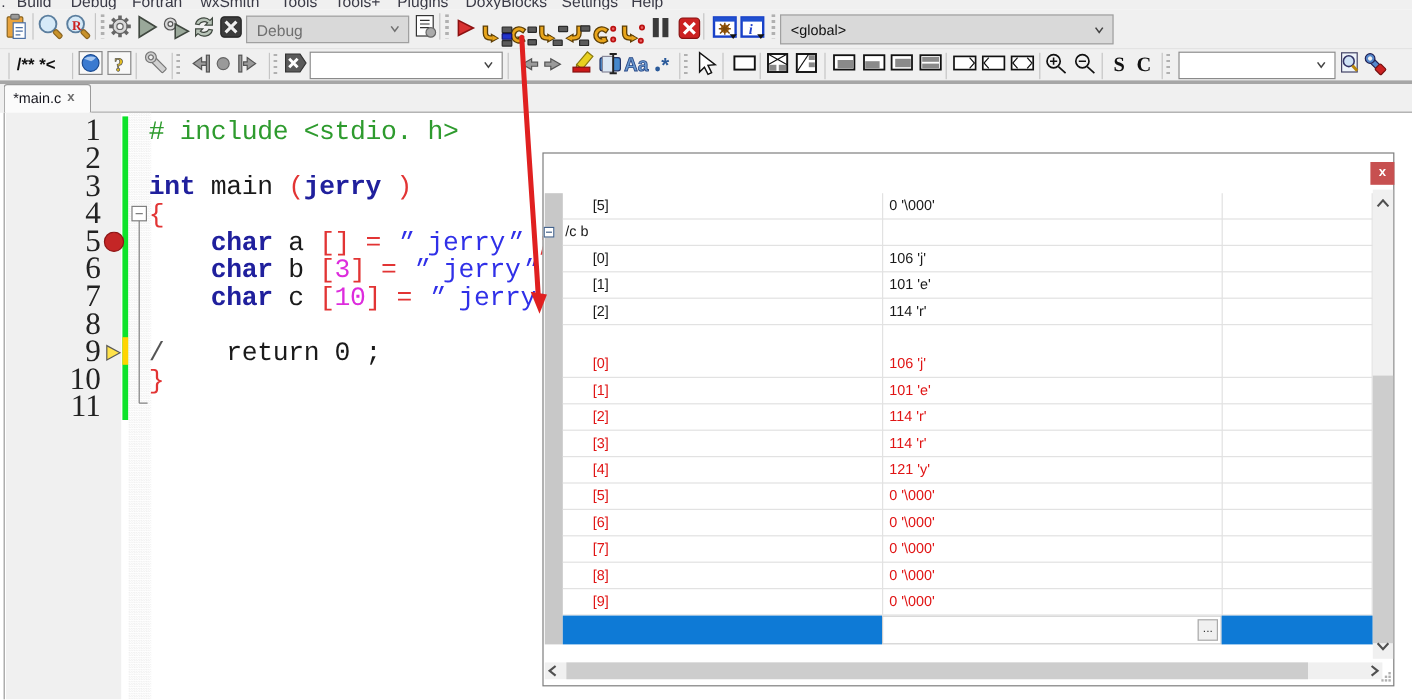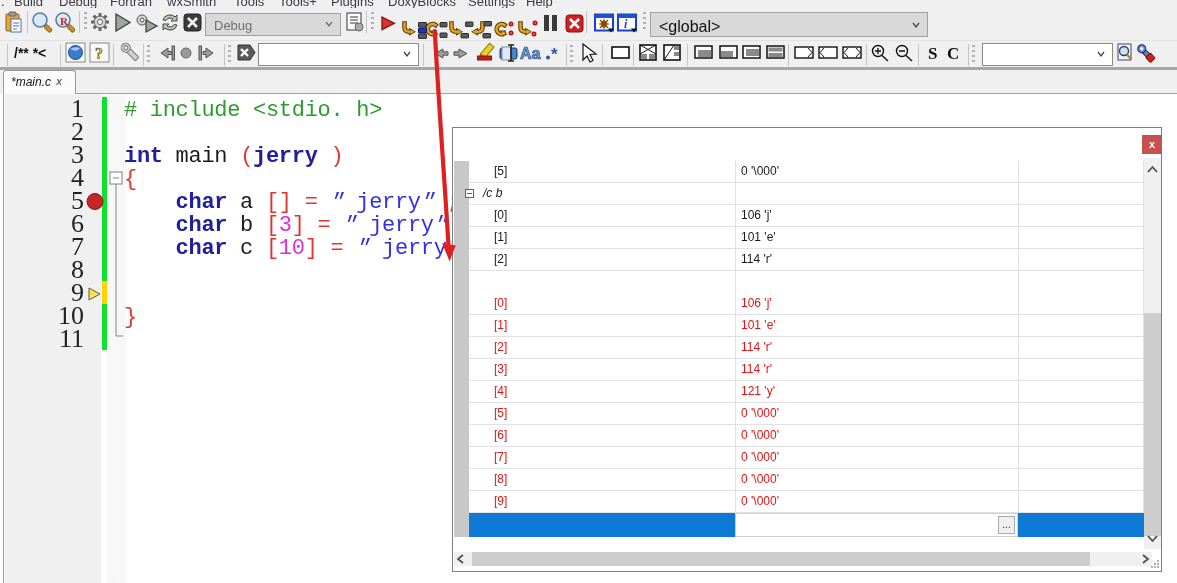--- a/index.html
+++ b/index.html
@@ -12,21 +12,21 @@
 #tb2{position:absolute;left:0;top:40px;width:1177px;height:27px;background:#f0f0f0;border-top:1px solid #e3e3e3;}
 #tbsep{position:absolute;left:0;top:67px;width:1177px;height:3px;background:#a6a6a6;}
 .vsep{position:absolute;top:3px;width:1px;height:22px;background:#c5c5c5;}
 .grip{position:absolute;top:4px;width:3px;height:20px;
   background:repeating-linear-gradient(180deg,#b0b0b0 0 2px,transparent 2px 5px);}
 .combo{position:absolute;box-sizing:border-box;border:1px solid #a0a0a0;background:#d9d9d9;
   font-size:12px;color:#111;}
 .combo .chev{position:absolute;right:7px;top:6px;width:8px;height:8px;}
 .combo.white{background:#fff;border-color:#8a8a8a;}
 
-#tabbar{position:absolute;left:0;top:70px;width:1177px;height:24px;background:#f0f0f0;font-style:italic;}
+#tabbar{position:absolute;left:0;top:70px;width:1177px;height:24px;background:#f0f0f0;}
 #tab1{position:absolute;left:3px;top:0px;width:73px;height:24px;background:#fbfbfb;
   border:1px solid #9a9a9a;border-bottom:none;border-radius:3px 3px 0 0;box-sizing:border-box;}
 #tab1 .t{position:absolute;left:7px;top:4px;font-size:12px;color:#16161e;}
 #tab1 .x{position:absolute;left:52px;top:4px;font-size:11px;font-weight:bold;color:#6e6e6e;}
 #tabline{position:absolute;left:76px;top:23px;width:1101px;height:2px;background:#a2a2a2;}
 
 #editor{position:absolute;left:3px;top:94px;width:1174px;height:489px;background:#fff;
   border-left:1px solid #9a9a9a;}
 #gutter{position:absolute;left:1px;top:0;width:96px;height:489px;background:#f0f0f0;}
 .ln{position:absolute;left:0;width:80px;text-align:right;height:23px;line-height:19px;
@@ -46,21 +46,21 @@
 #watches{position:absolute;left:452px;top:127px;width:710px;height:445px;background:#fff;
   border:1px solid #7e7e7e;box-sizing:border-box;}
 #wtitle{position:absolute;left:0;top:0;width:708px;height:30px;background:#000;}
 #wtitle .t{position:absolute;left:10px;top:8px;font-size:12px;color:#fff;}
 #wclose{position:absolute;left:689px;top:7px;width:20px;height:19px;background:#c75050;
   color:#fff;font-size:11px;font-weight:bold;text-align:center;line-height:19px;}
 #wgutter{position:absolute;left:1px;top:33px;width:15px;height:376px;background:#c8c8c8;}
 .wrow{position:absolute;left:16px;width:675px;height:22px;border-bottom:1px solid #e2e2e2;
   box-sizing:border-box;font-size:12px;line-height:21px;white-space:pre;}
 .wrow .nm{position:absolute;left:25px;}
-.wrow .nm2{position:absolute;left:14px;font-style:italic;}
+.wrow .nm2{position:absolute;left:2px;}
 .wrow .vl{position:absolute;left:272px;}
 .rr{color:#e01414;}
 .bb{color:#1a1a1a;}
 .expbox{position:absolute;left:-18px;top:6px;width:9px;height:9px;background:#fff;
   border:1px solid #46648c;box-sizing:border-box;}
 .expbox i{position:absolute;left:1px;top:3px;width:5px;height:1px;background:#46648c;}
 .wv1{position:absolute;left:282px;top:33px;width:1px;height:376px;background:#e2e2e2;}
 .wv2{position:absolute;left:565px;top:33px;width:1px;height:376px;background:#e2e2e2;}
 .wv3{position:absolute;left:690px;top:33px;width:1px;height:376px;background:#e2e2e2;}
 #vscroll{position:absolute;left:691px;top:30px;width:17px;height:391px;background:#f0f0f0;}
@@ -309,21 +309,21 @@
     <span style="position:absolute;left:8px;top:4px;color:#6f6f6f;font-size:13px;">Debug</span>
     <svg class="chev" viewBox="0 0 8 8">
           <path d="M1,2 L4,6 L7,2" fill="none" stroke="#707070" stroke-width="1.3"></path>
         </svg>
   </div>
   <div class="vsep" style="left:366px"></div>
   <div class="grip" style="left:371px"></div>
   <div class="vsep" style="left:586px"></div>
   <div class="grip" style="left:643px"></div>
   <div class="combo" style="left:650px;top:4px;width:278px;height:25px;background:#d9d9d9;">
-    <span style="position:absolute;left:8px;top:5px;color:#111;font-size:16px;text-align:center;">&lt;global&gt;</span>
+    <span style="position:absolute;left:8px;top:5px;color:#111;font-size:12px;text-align:center;">&lt;global&gt;</span>
     <svg class="chev" style="top:8px" viewBox="0 0 8 8">
           <path d="M1,2 L4,6 L7,2" fill="none" stroke="#444" stroke-width="1.3"></path>
         </svg>
   </div>
 </div>
 
 <div id="tb2">
   <div class="vsep" style="left:7px"></div>
   <span style="position:absolute;left:14px;top:4px;font-size:14px;font-weight:bold;color:#111;">/** *&lt;</span>
   <div class="vsep" style="left:60px"></div>
@@ -382,20 +382,21 @@
   <div id="chbar"></div>
   <div id="chyellow"></div>
   <div id="foldmargin"></div>
 
   <div class="codeline grn" style="top:5px"># include &lt;stdio. h&gt;</div>
   <div class="codeline" style="top:51px"><span class="kw">int</span> main <span class="red">(</span><span class="kw">jerry</span> <span class="red">)</span></div>
   <div class="codeline red" style="top:74px">{</div>
   <div class="codeline" style="top:97px">    <span class="kw">char</span> a <span class="red">[] =</span> <span class="str"><span class="q">"</span> jerry<span class="q">"</span></span> <span class="red">;</span></div>
   <div class="codeline" style="top:120px">    <span class="kw">char</span> b <span class="red">[</span><span class="mag">3</span><span class="red">] =</span> <span class="str"><span class="q">"</span> jerry<span class="q">"</span></span> <span class="red">;</span></div>
   <div class="codeline" style="top:143px">    <span class="kw">char</span> c <span class="red">[</span><span class="mag">10</span><span class="red">] =</span> <span class="str"><span class="q">"</span> jerry<span class="q">"</span></span> <span class="red">;</span></div>
+  <div class="codeline" style="top:189px"><span style="color:#555">/</span>    return 0 ;</div>
   <div class="codeline red" style="top:212px">}</div>
 
   <svg class="abs" style="left:100px;top:0" width="25" height="260">
     <rect x="6" y="78" width="12" height="12" fill="#fff" stroke="#808080"></rect>
     <line x1="9" y1="84" x2="15" y2="84" stroke="#808080"></line>
     <line x1="12" y1="90" x2="12" y2="242" stroke="#808080"></line>
     <line x1="12" y1="242" x2="19" y2="242" stroke="#808080"></line>
   </svg>
 
   <svg class="abs" style="left:82px;top:99px" width="18" height="17">

